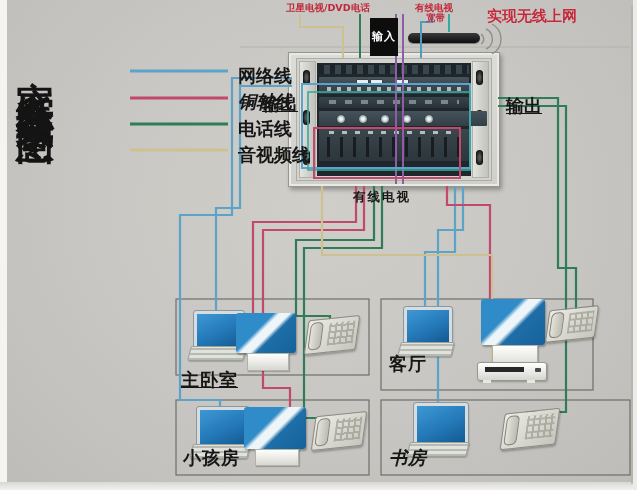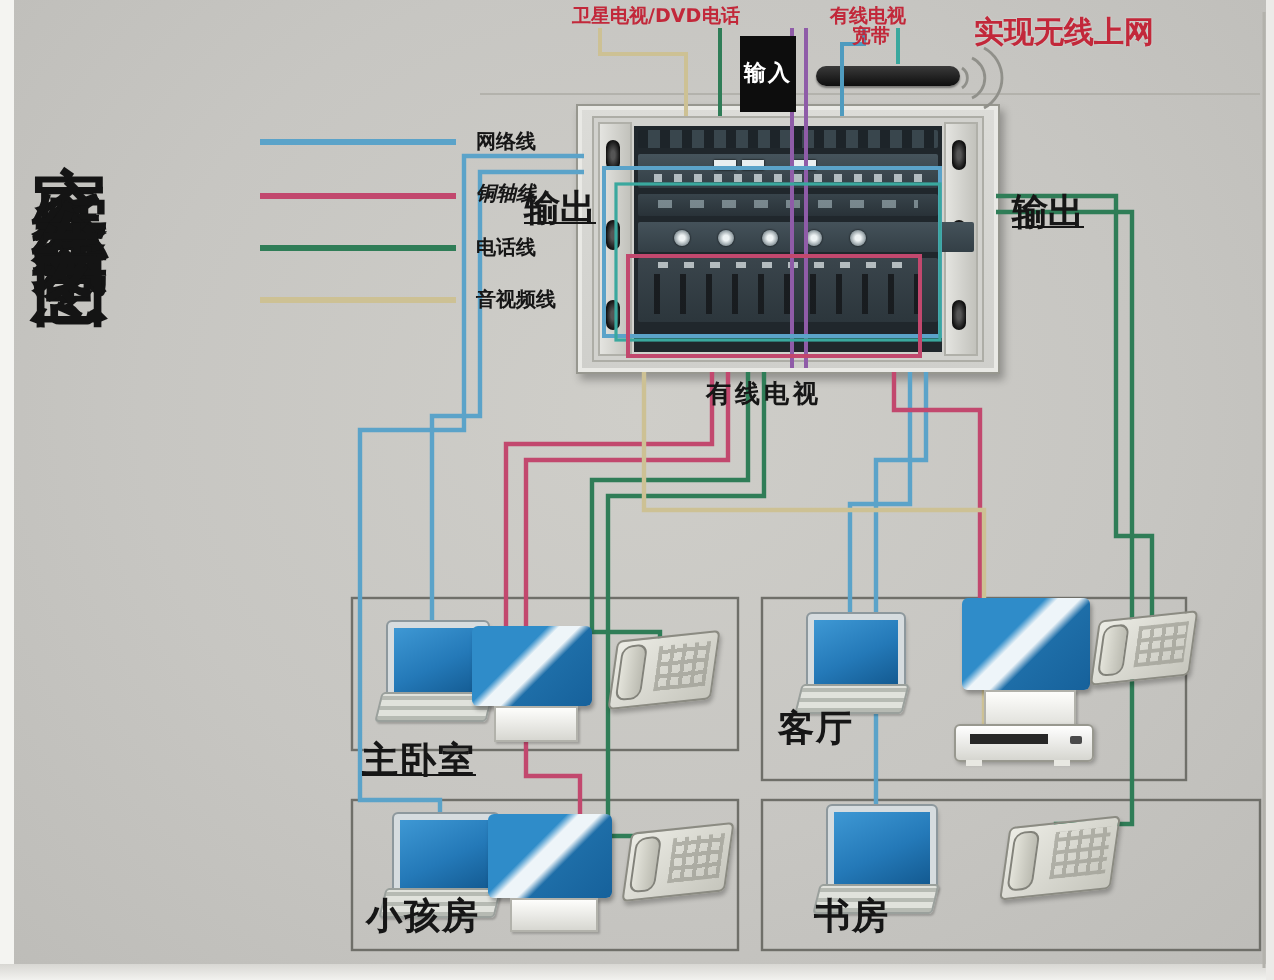--- a/index.html
+++ b/index.html
@@ -18,21 +18,21 @@
   
   .main-title{
     left:16px;top:50px;height:408px;z-index:10;
     writing-mode:vertical-rl;text-orientation:upright;
     font-family:"DejaVu Serif","Liberation Serif",serif;
     font-size:38px;font-weight:700;color:#141414;letter-spacing:6px;line-height:1.0;
   }
 
   
   .lbl{z-index:10;color:#161616;font-weight:700;white-space:nowrap;}
-  .legend-label{font-size:10px;text-align:center;}
+  .legend-label{font-size:18px;text-align:center;}
   .room-label{font-size:18px;letter-spacing:1px;}
   .io-label{font-size:18px;text-decoration:underline;}
   .cab-caption{font-size:12.5px;letter-spacing:2px;}
   .svc-label{font-size:9.5px;font-weight:700;z-index:10;white-space:nowrap;}
   .note-red{font-size:15px;font-weight:700;z-index:10;white-space:nowrap;text-shadow:0 0 1px rgba(255,255,255,.5);}
   .input-chip{
     z-index:10;background:#0d0d0d;color:#ffffff;font-size:11px;font-weight:700;
     padding:12px 2px;line-height:14px;letter-spacing:1px;
   }
 
@@ -257,13 +257,13 @@
   <div class="kbd" style="left:408px;top:442px;width:58px;height:13px;"></div>
 </div>
 <div class="abs dev phone" style="left:502px;top:411px;width:54px;height:34px;">
   <div class="handset"></div>
   <div class="keys"></div>
 </div>
 
 <span class="abs lbl room-label" style="left:181px;top:368px;text-decoration:underline;">主卧室</span>
 <span class="abs lbl room-label" style="left:389px;top:352px;">客厅</span>
 <span class="abs lbl room-label" style="left:183px;top:446px;">小孩房</span>
-<span class="abs lbl room-label" style="left:407px;top:446px;">书房</span>
+<span class="abs lbl room-label" style="left:389px;top:446px;font-style:italic;">书房</span>
 
 </body></html>

